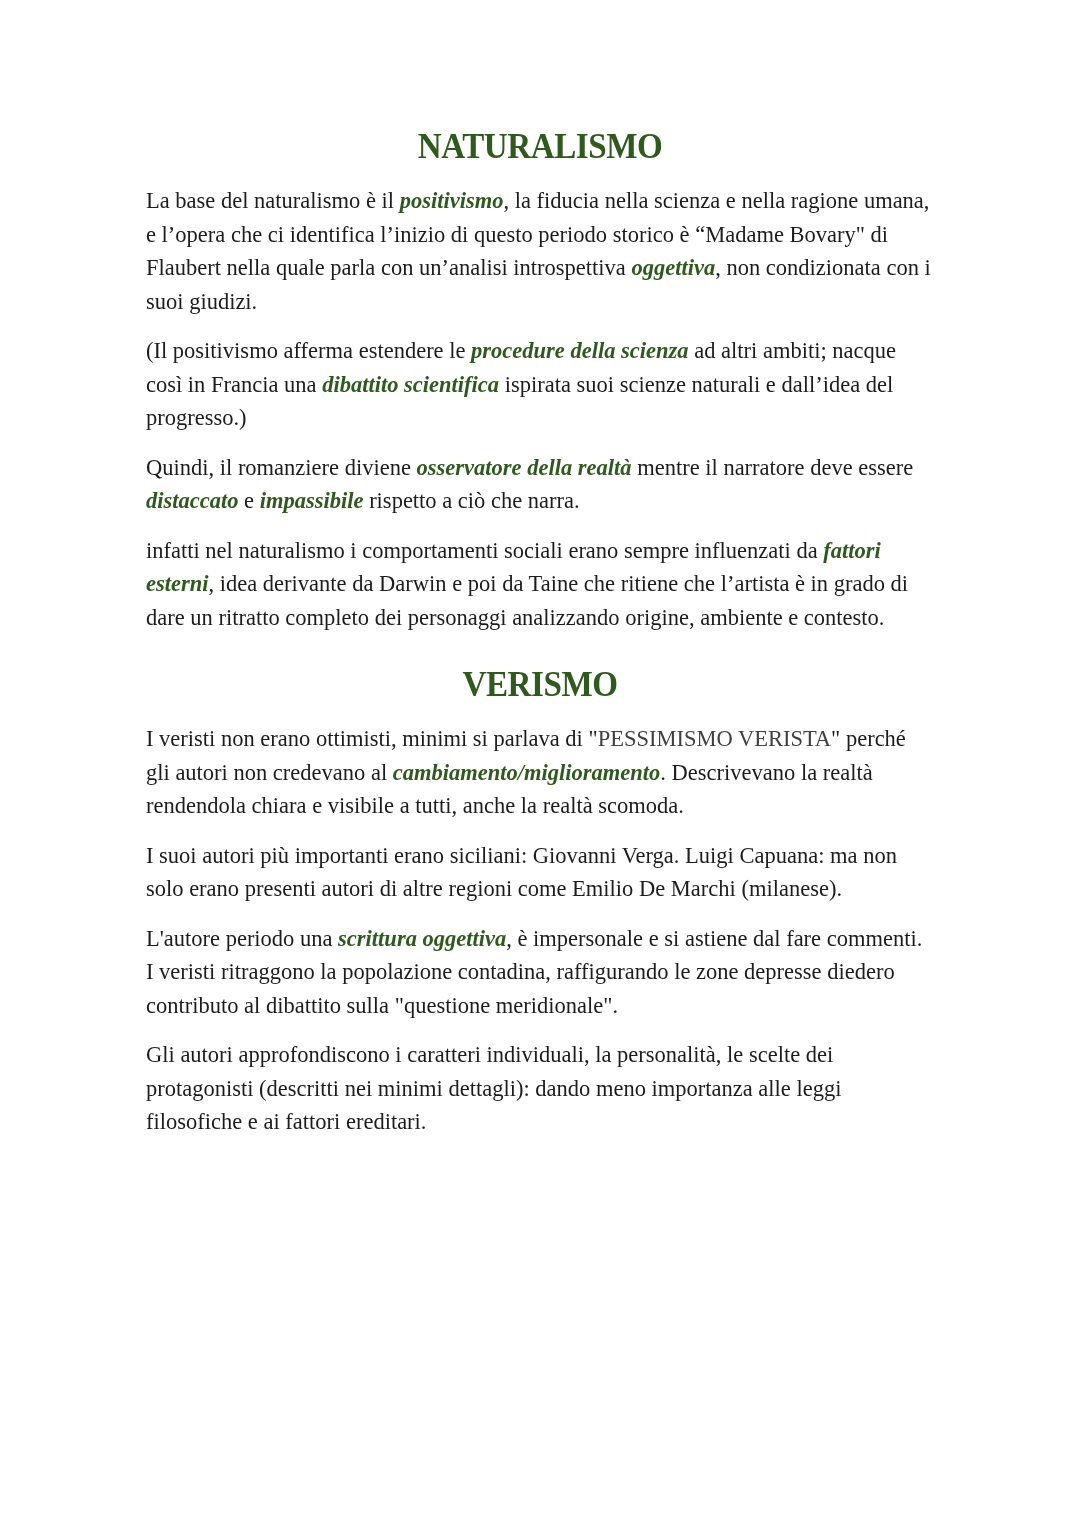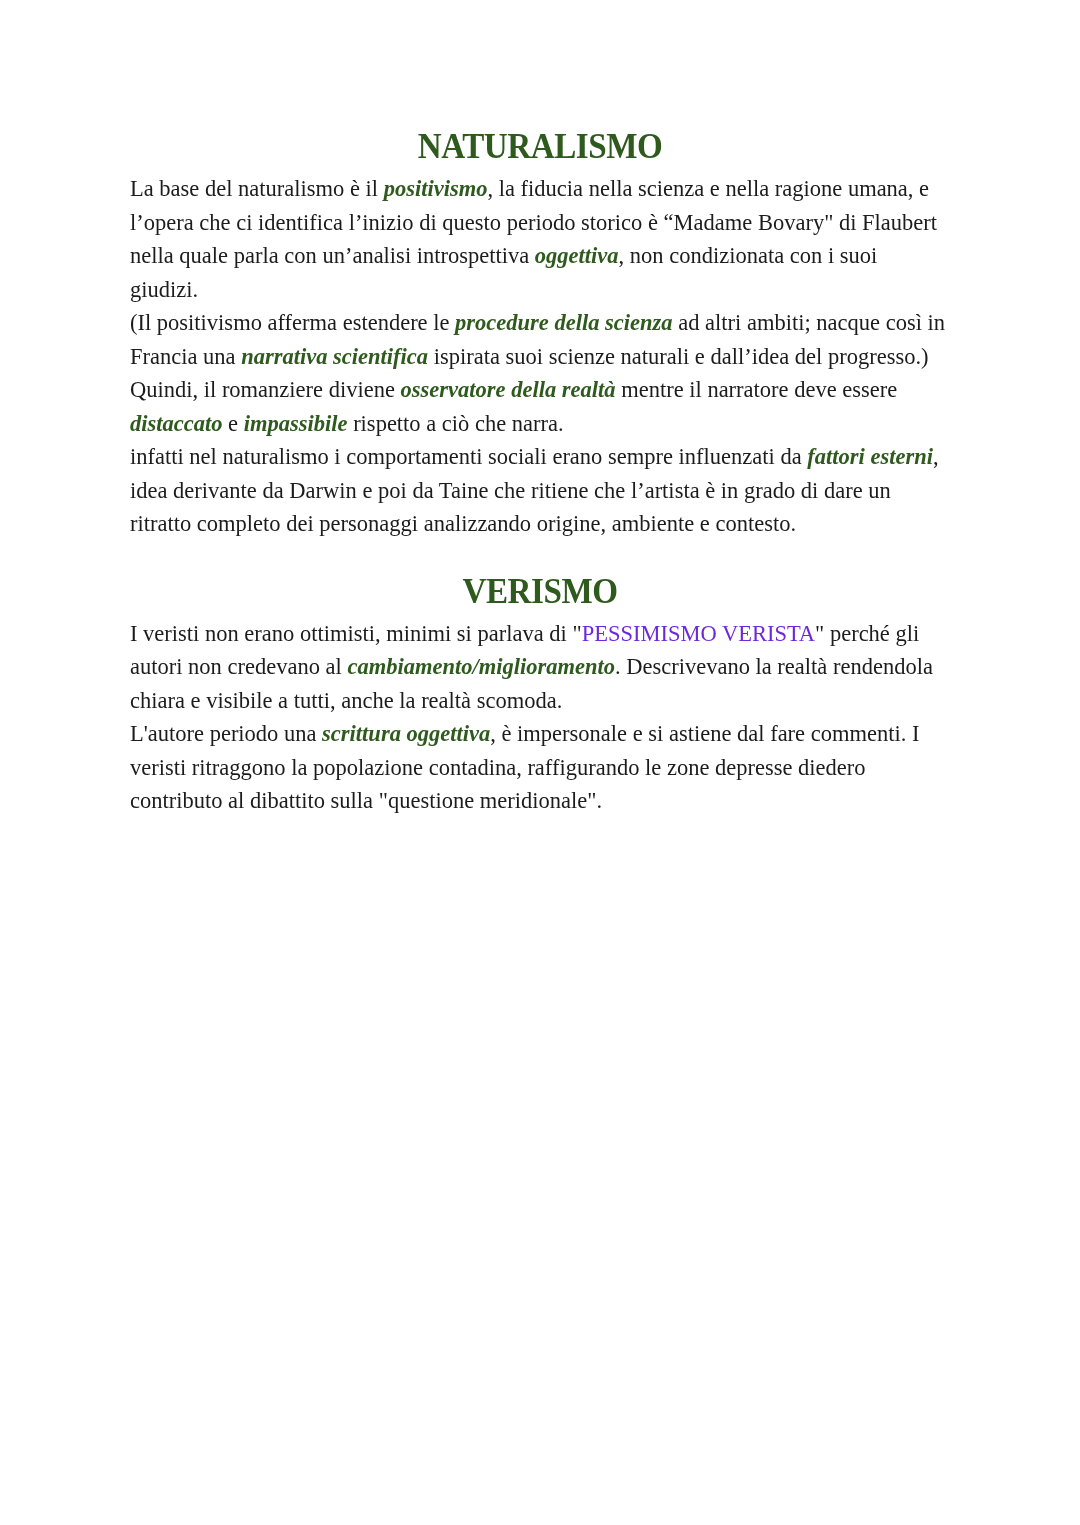--- a/index.html
+++ b/index.html
@@ -9,34 +9,36 @@
       font-family: "Liberation Serif", "DejaVu Serif", serif;
       font-size: 22.5px; line-height: 33.5px; color: #1c1c1c;
     }
     .title {
       text-align: center; font-weight: bold; color: #2f5a1e;
       font-size: 36px; line-height: 44px; margin: 0 0 4px 0;
       letter-spacing: -0.5px;
       transform: scaleX(0.92);
     }
     .title.second { margin-top: 28px; }
-    .para { margin: 0; }
+    .para { margin: 16px; }
     .em { color: #2f5a1e; font-style: italic; font-weight: bold; }
-    .green-plain { color: #6d28d9; text-align: center; }
+    .green-plain { color: #404040; text-align: center; }
   </style>
 </head>
 <body>
 
 <div class="page">
   <h1 class="title">NATURALISMO</h1>
   <div>
       <p class="para"><span>La base del naturalismo è il </span><span class="em">positivismo</span><span>, la fiducia nella scienza e nella ragione umana, e l’opera che ci identifica l’inizio di questo periodo storico è “Madame Bovary" di Flaubert nella quale parla con un’analisi introspettiva </span><span class="em">oggettiva</span><span>, non condizionata con i suoi giudizi.</span></p>
-      <p class="para"><span>(Il positivismo afferma estendere le </span><span class="em">procedure della scienza</span><span> ad altri ambiti; nacque così  in Francia una </span><span class="em">narrativa scientifica</span><span> ispirata suoi scienze naturali e dall’idea del progresso.)</span></p>
+      <p class="para"><span>(Il positivismo afferma estendere le </span><span class="em">procedure della scienza</span><span> ad altri ambiti; nacque così  in Francia una </span><span class="em">dibattito scientifica</span><span> ispirata suoi scienze naturali e dall’idea del progresso.)</span></p>
       <p class="para"><span>Quindi, il romanziere diviene </span><span class="em">osservatore della realtà</span><span> mentre il narratore deve essere </span><span class="em">distaccato</span><span> e </span><span class="em">impassibile</span><span> rispetto a ciò che narra.</span></p>
       <p class="para"><span>infatti nel naturalismo i comportamenti sociali erano sempre influenzati da </span><span class="em">fattori esterni</span><span>, idea derivante da Darwin e poi da Taine che ritiene che l’artista è in grado di dare un ritratto completo dei personaggi analizzando origine, ambiente e contesto.</span></p>
     </div>
 
   <h1 class="title second">VERISMO</h1>
   <div>
       <p class="para"><span>I veristi non erano ottimisti, minimi si parlava di "</span><span class="green-plain">PESSIMISMO VERISTA</span><span>" perché gli autori non credevano al </span><span class="em">cambiamento/miglioramento</span><span>. Descrivevano la realtà rendendola chiara e visibile a tutti, anche la realtà scomoda.</span></p>
+      <p class="para"><span>I suoi autori più importanti erano siciliani: Giovanni Verga. Luigi Capuana: ma non solo erano presenti autori di altre regioni come Emilio De Marchi (milanese).</span></p>
       <p class="para"><span>L'autore periodo una </span><span class="em">scrittura oggettiva</span><span>, è impersonale e si astiene dal fare commenti. I veristi ritraggono la popolazione contadina, raffigurando le zone depresse diedero contributo al dibattito sulla "questione meridionale".</span></p>
+      <p class="para"><span>Gli autori approfondiscono i caratteri individuali, la personalità, le scelte dei protagonisti (descritti nei minimi dettagli): dando meno importanza alle leggi filosofiche e ai fattori ereditari.</span></p>
     </div>
 </div>
 
 </body></html>

